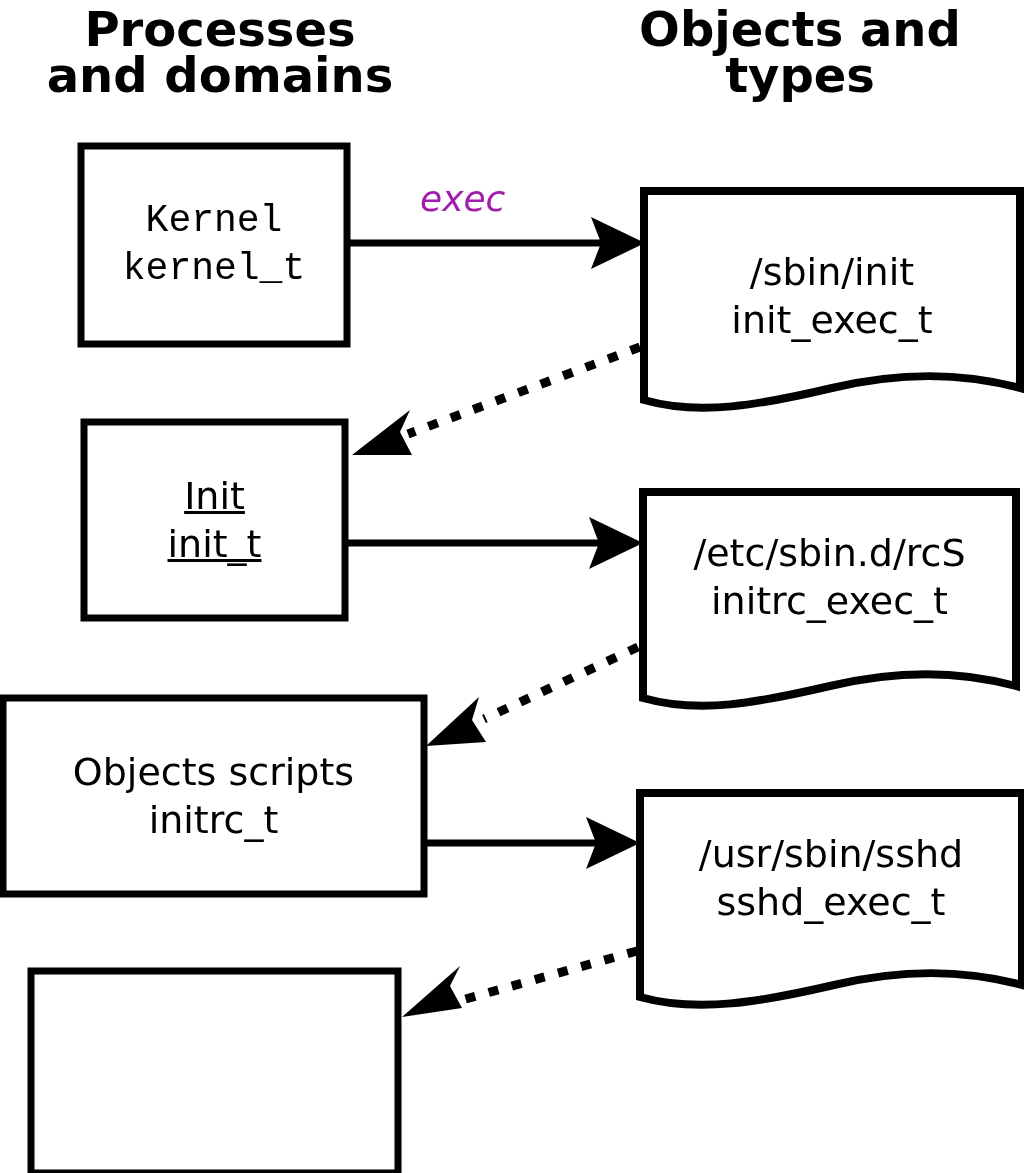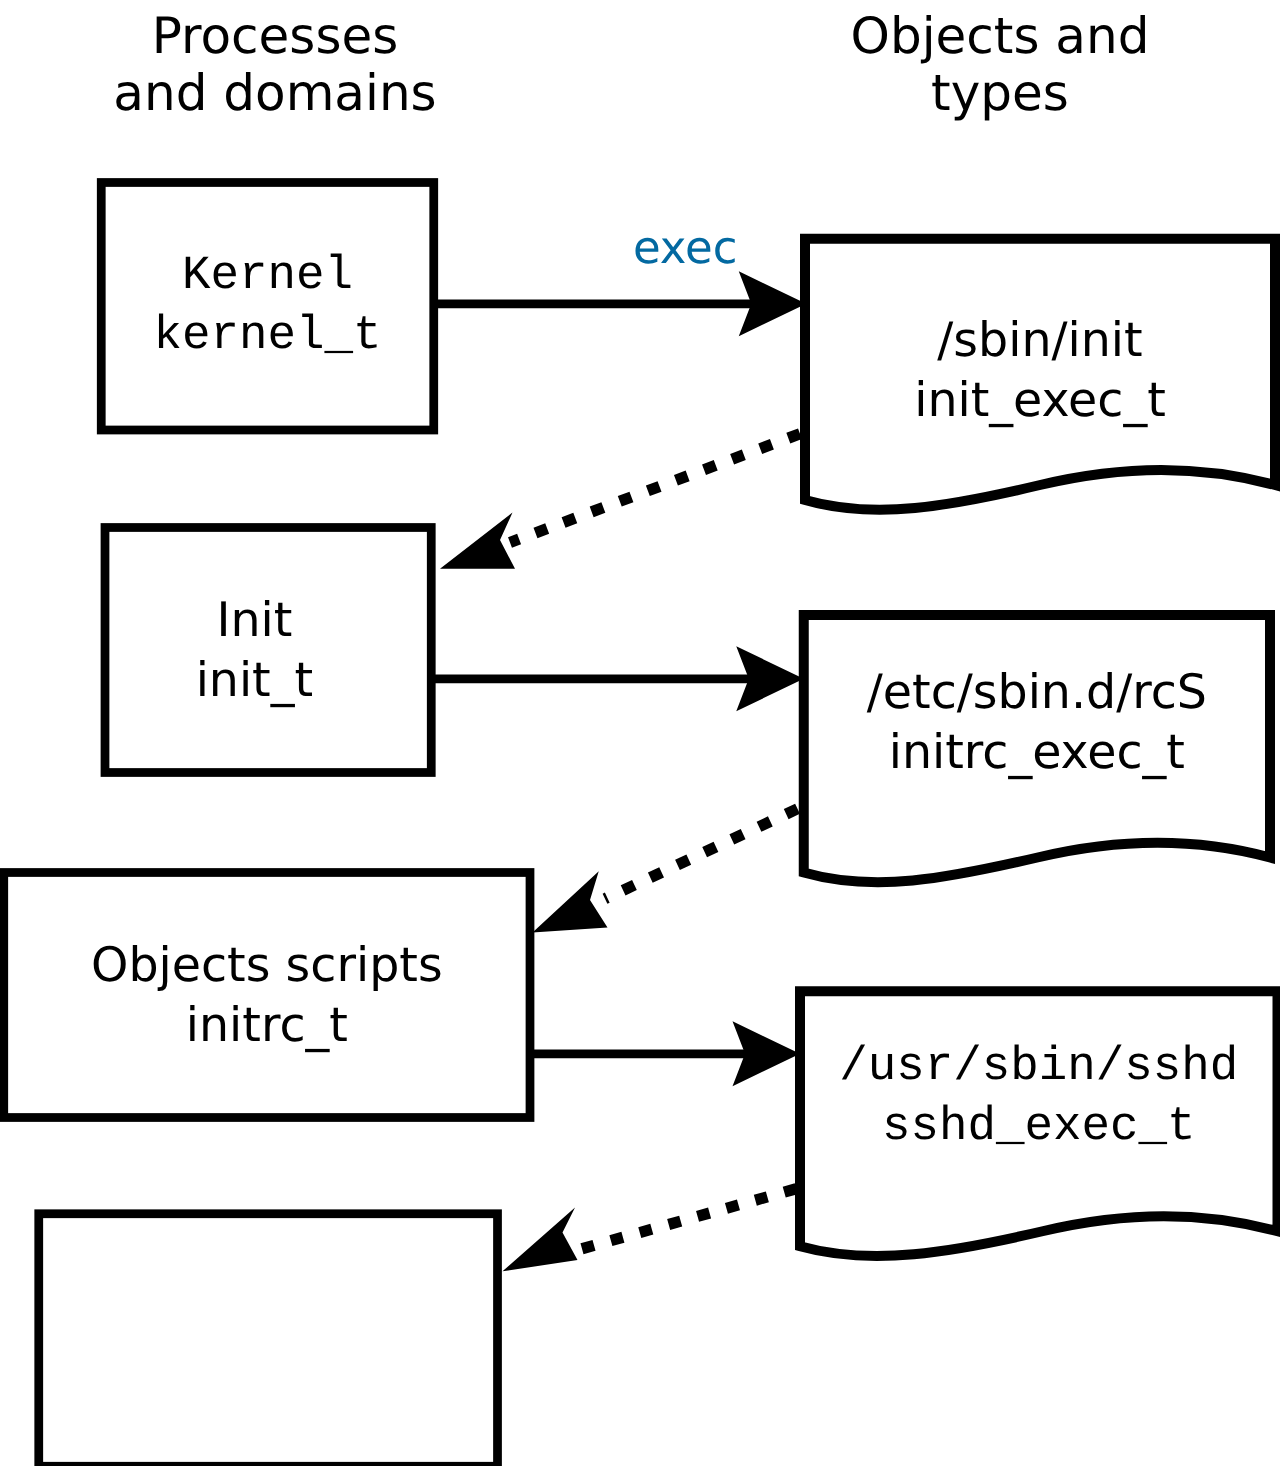--- a/index.html
+++ b/index.html
@@ -1,28 +1,28 @@
 <!DOCTYPE html>
 <html><head>
 <meta charset="utf-8">
 <style>
   html,body{margin:0;padding:0;background:#ffffff;}
   body{width:1024px;height:1173px;position:relative;overflow:hidden;
        font-family:"DejaVu Sans","Liberation Sans",sans-serif;color:#000;}
   #stage{position:absolute;left:0;top:0;width:1024px;height:1173px;}
   svg#canvas{position:absolute;left:0;top:0;width:1024px;height:1173px;}
-  .col-head{position:absolute;text-align:center;font-weight:normal;
-            font-size:40px;line-height:46px;color:#000;white-space:pre-line;}
+  .col-head{position:absolute;text-align:center;font-weight:bold;
+            font-size:48px;line-height:46px;color:#000;white-space:pre-line;}
   #head-left{left:20px;top:6px;width:400px;}
   #head-right{left:600px;top:6px;width:400px;}
   .node-label{position:absolute;text-align:center;font-size:38px;
               line-height:48px;color:#000;white-space:pre-line;
               display:flex;flex-direction:column;justify-content:center;
               align-items:center;pointer-events:none;}
-  .edge-label{position:absolute;font-size:36px;color:#0369a1;text-align:right;}
+  .edge-label{position:absolute;font-size:36px;color:#a21caf;text-align:left;font-style:italic;}
 </style>
 </head>
 <body>
 
 <div id="stage">
 
   <svg id="canvas" viewBox="0 0 1024 1173" xmlns="http://www.w3.org/2000/svg">
 
     <rect x="81" y="146" width="266" height="198" fill="#ffffff" stroke="#000000" stroke-width="7"></rect>
 
@@ -77,31 +77,31 @@
 
   <div class="col-head" id="head-left">Processes
 and domains</div>
 
   <div class="col-head" id="head-right">Objects and
 types</div>
 
   <div class="node-label" style="left:81px;top:146px;width:266px;height:198px;font-family:Liberation Mono, monospace;">Kernel
 kernel_t</div>
 
-  <div class="node-label" style="left:73px;top:422px;width:261px;height:196px;">Init
+  <div class="node-label" style="left:84px;top:422px;width:261px;height:196px;text-decoration:underline;">Init
 init_t</div>
 
   <div class="node-label" style="left:3px;top:698px;width:421px;height:196px;">Objects scripts
 initrc_t</div>
 
 
   <div class="node-label" style="left:644px;top:196px;width:376px;height:160px;margin-top:20px;">/sbin/init
 init_exec_t</div>
 
   <div class="node-label" style="left:643px;top:497px;width:373px;height:160px;">/etc/sbin.d/rcS
 initrc_exec_t</div>
 
-  <div class="node-label" style="left:640px;top:798px;width:382px;height:160px;font-family:Liberation Mono, monospace;">/usr/sbin/sshd
+  <div class="node-label" style="left:640px;top:798px;width:382px;height:160px;">/usr/sbin/sshd
 sshd_exec_t</div>
 
   <div class="edge-label" style="left:420px;top:178px;width:170px;">exec</div>
 
 </div>
 
 </body></html>

